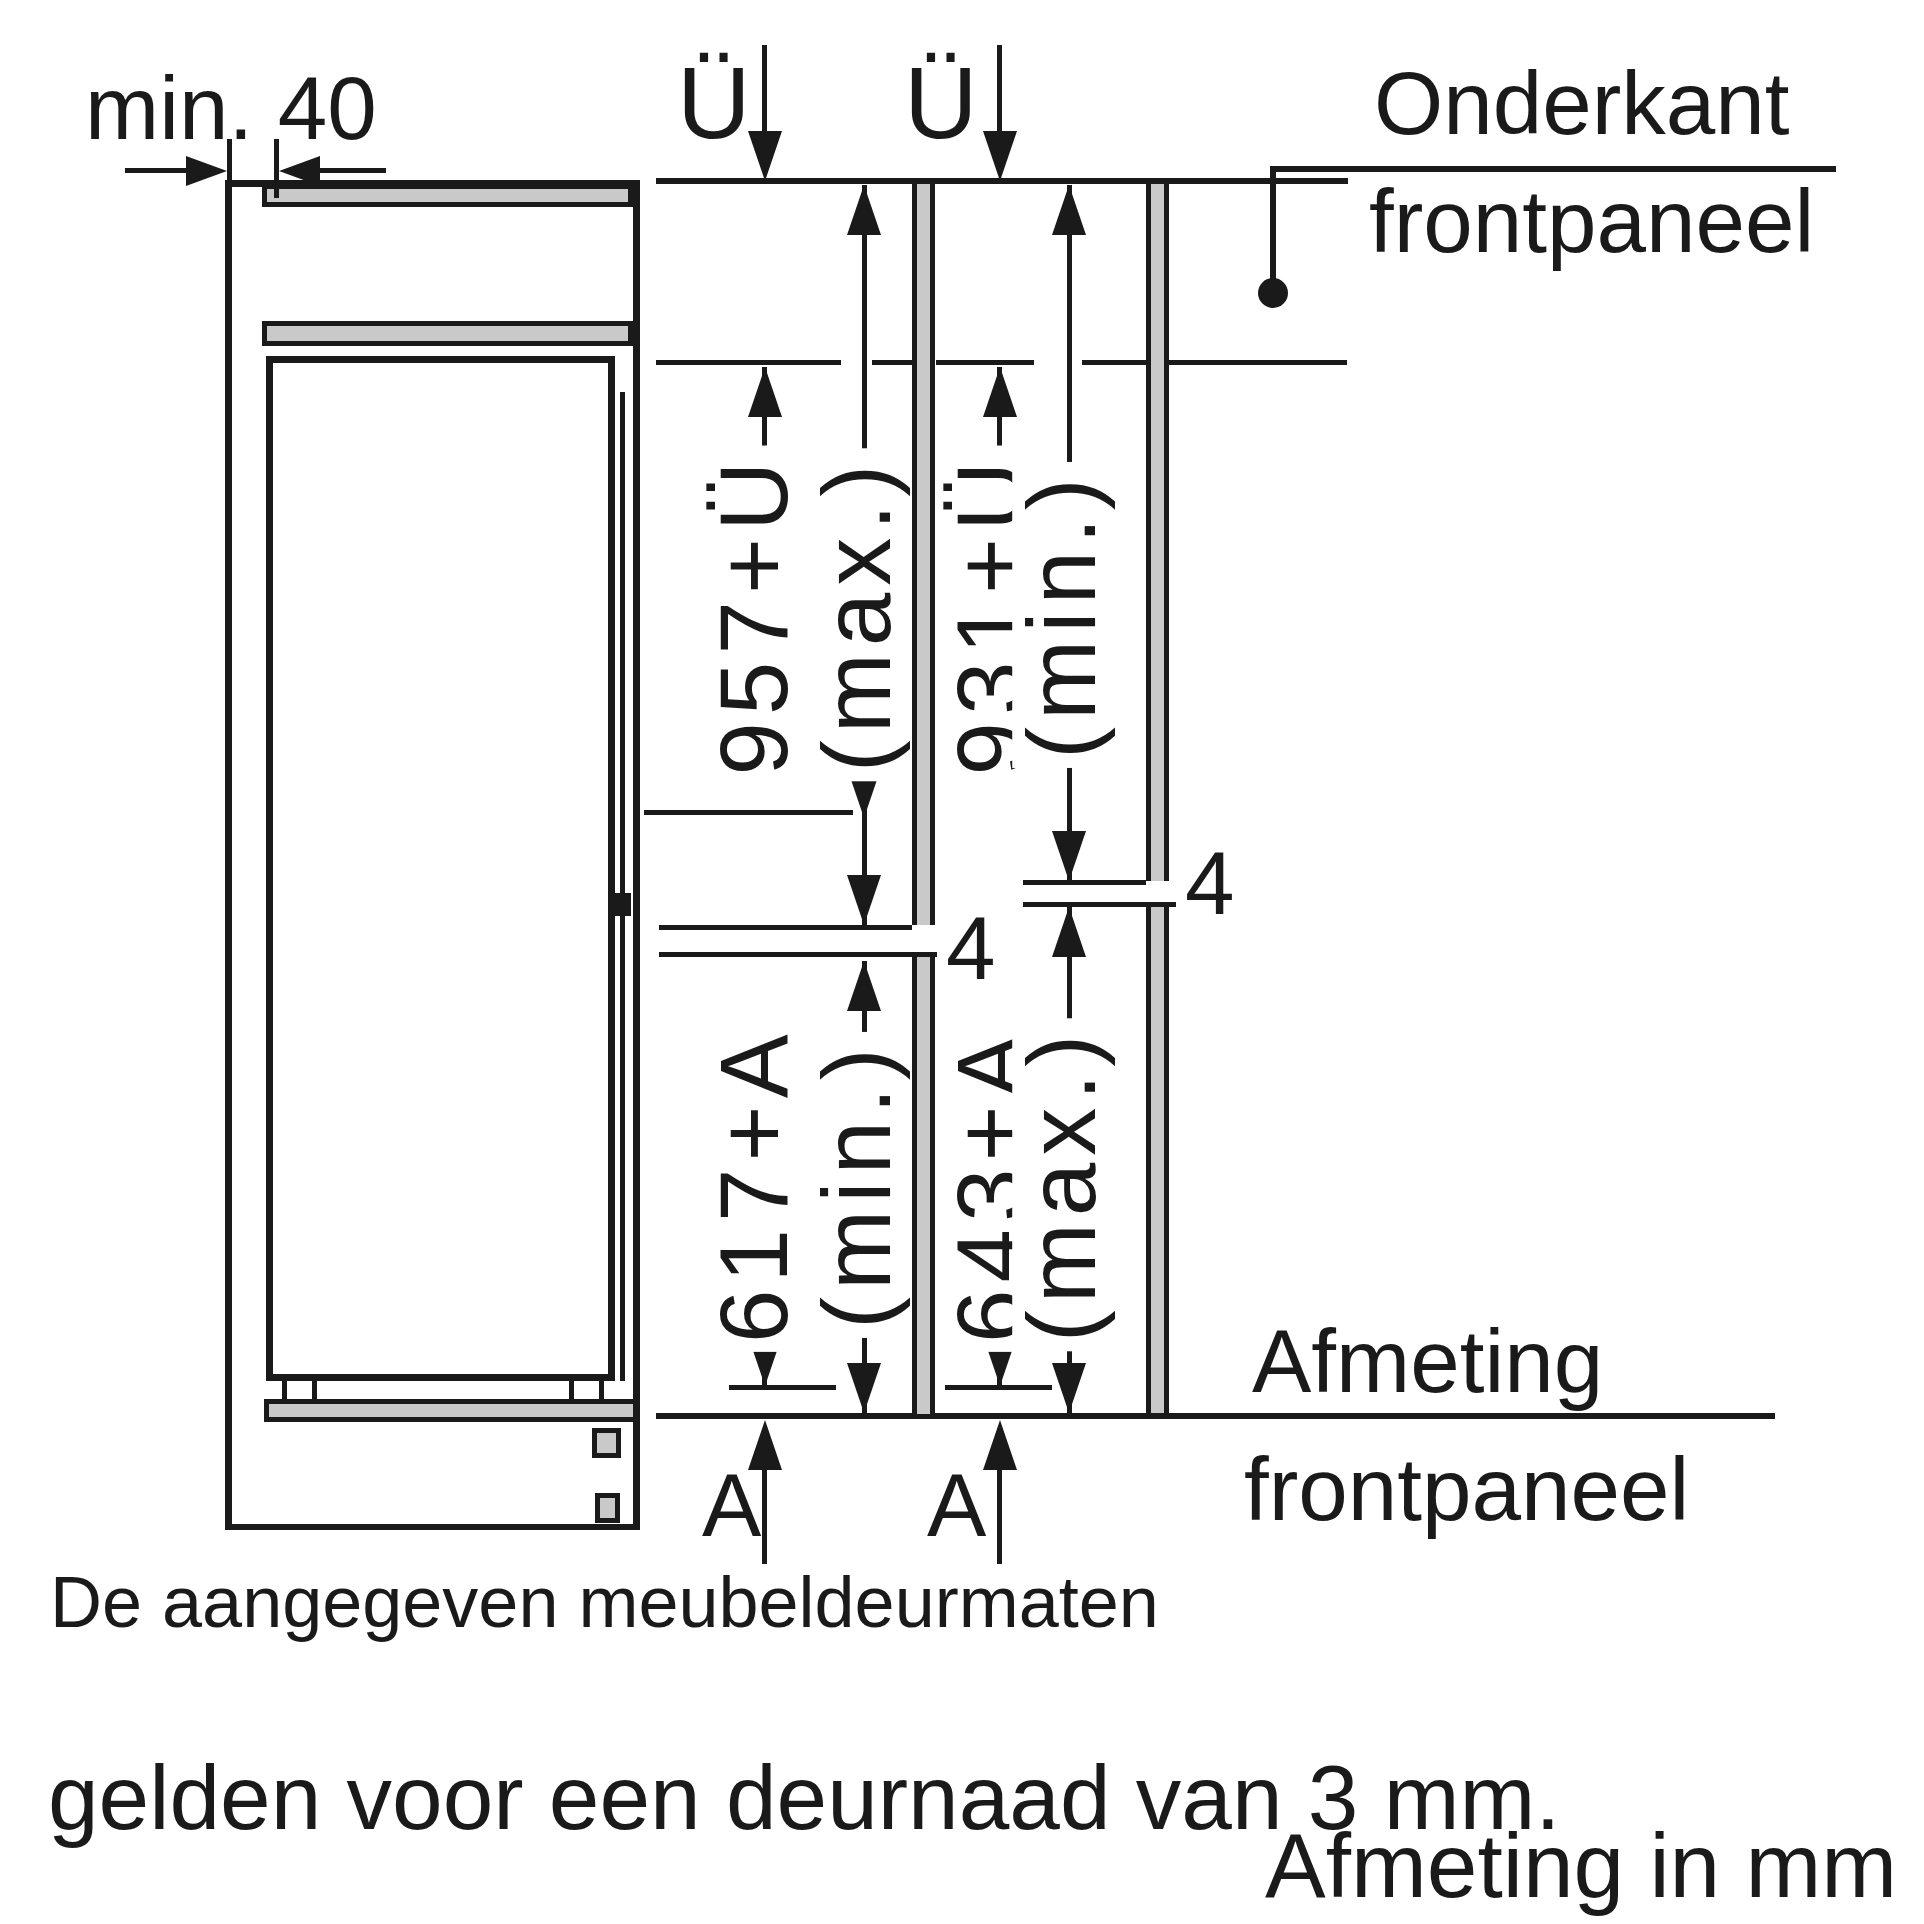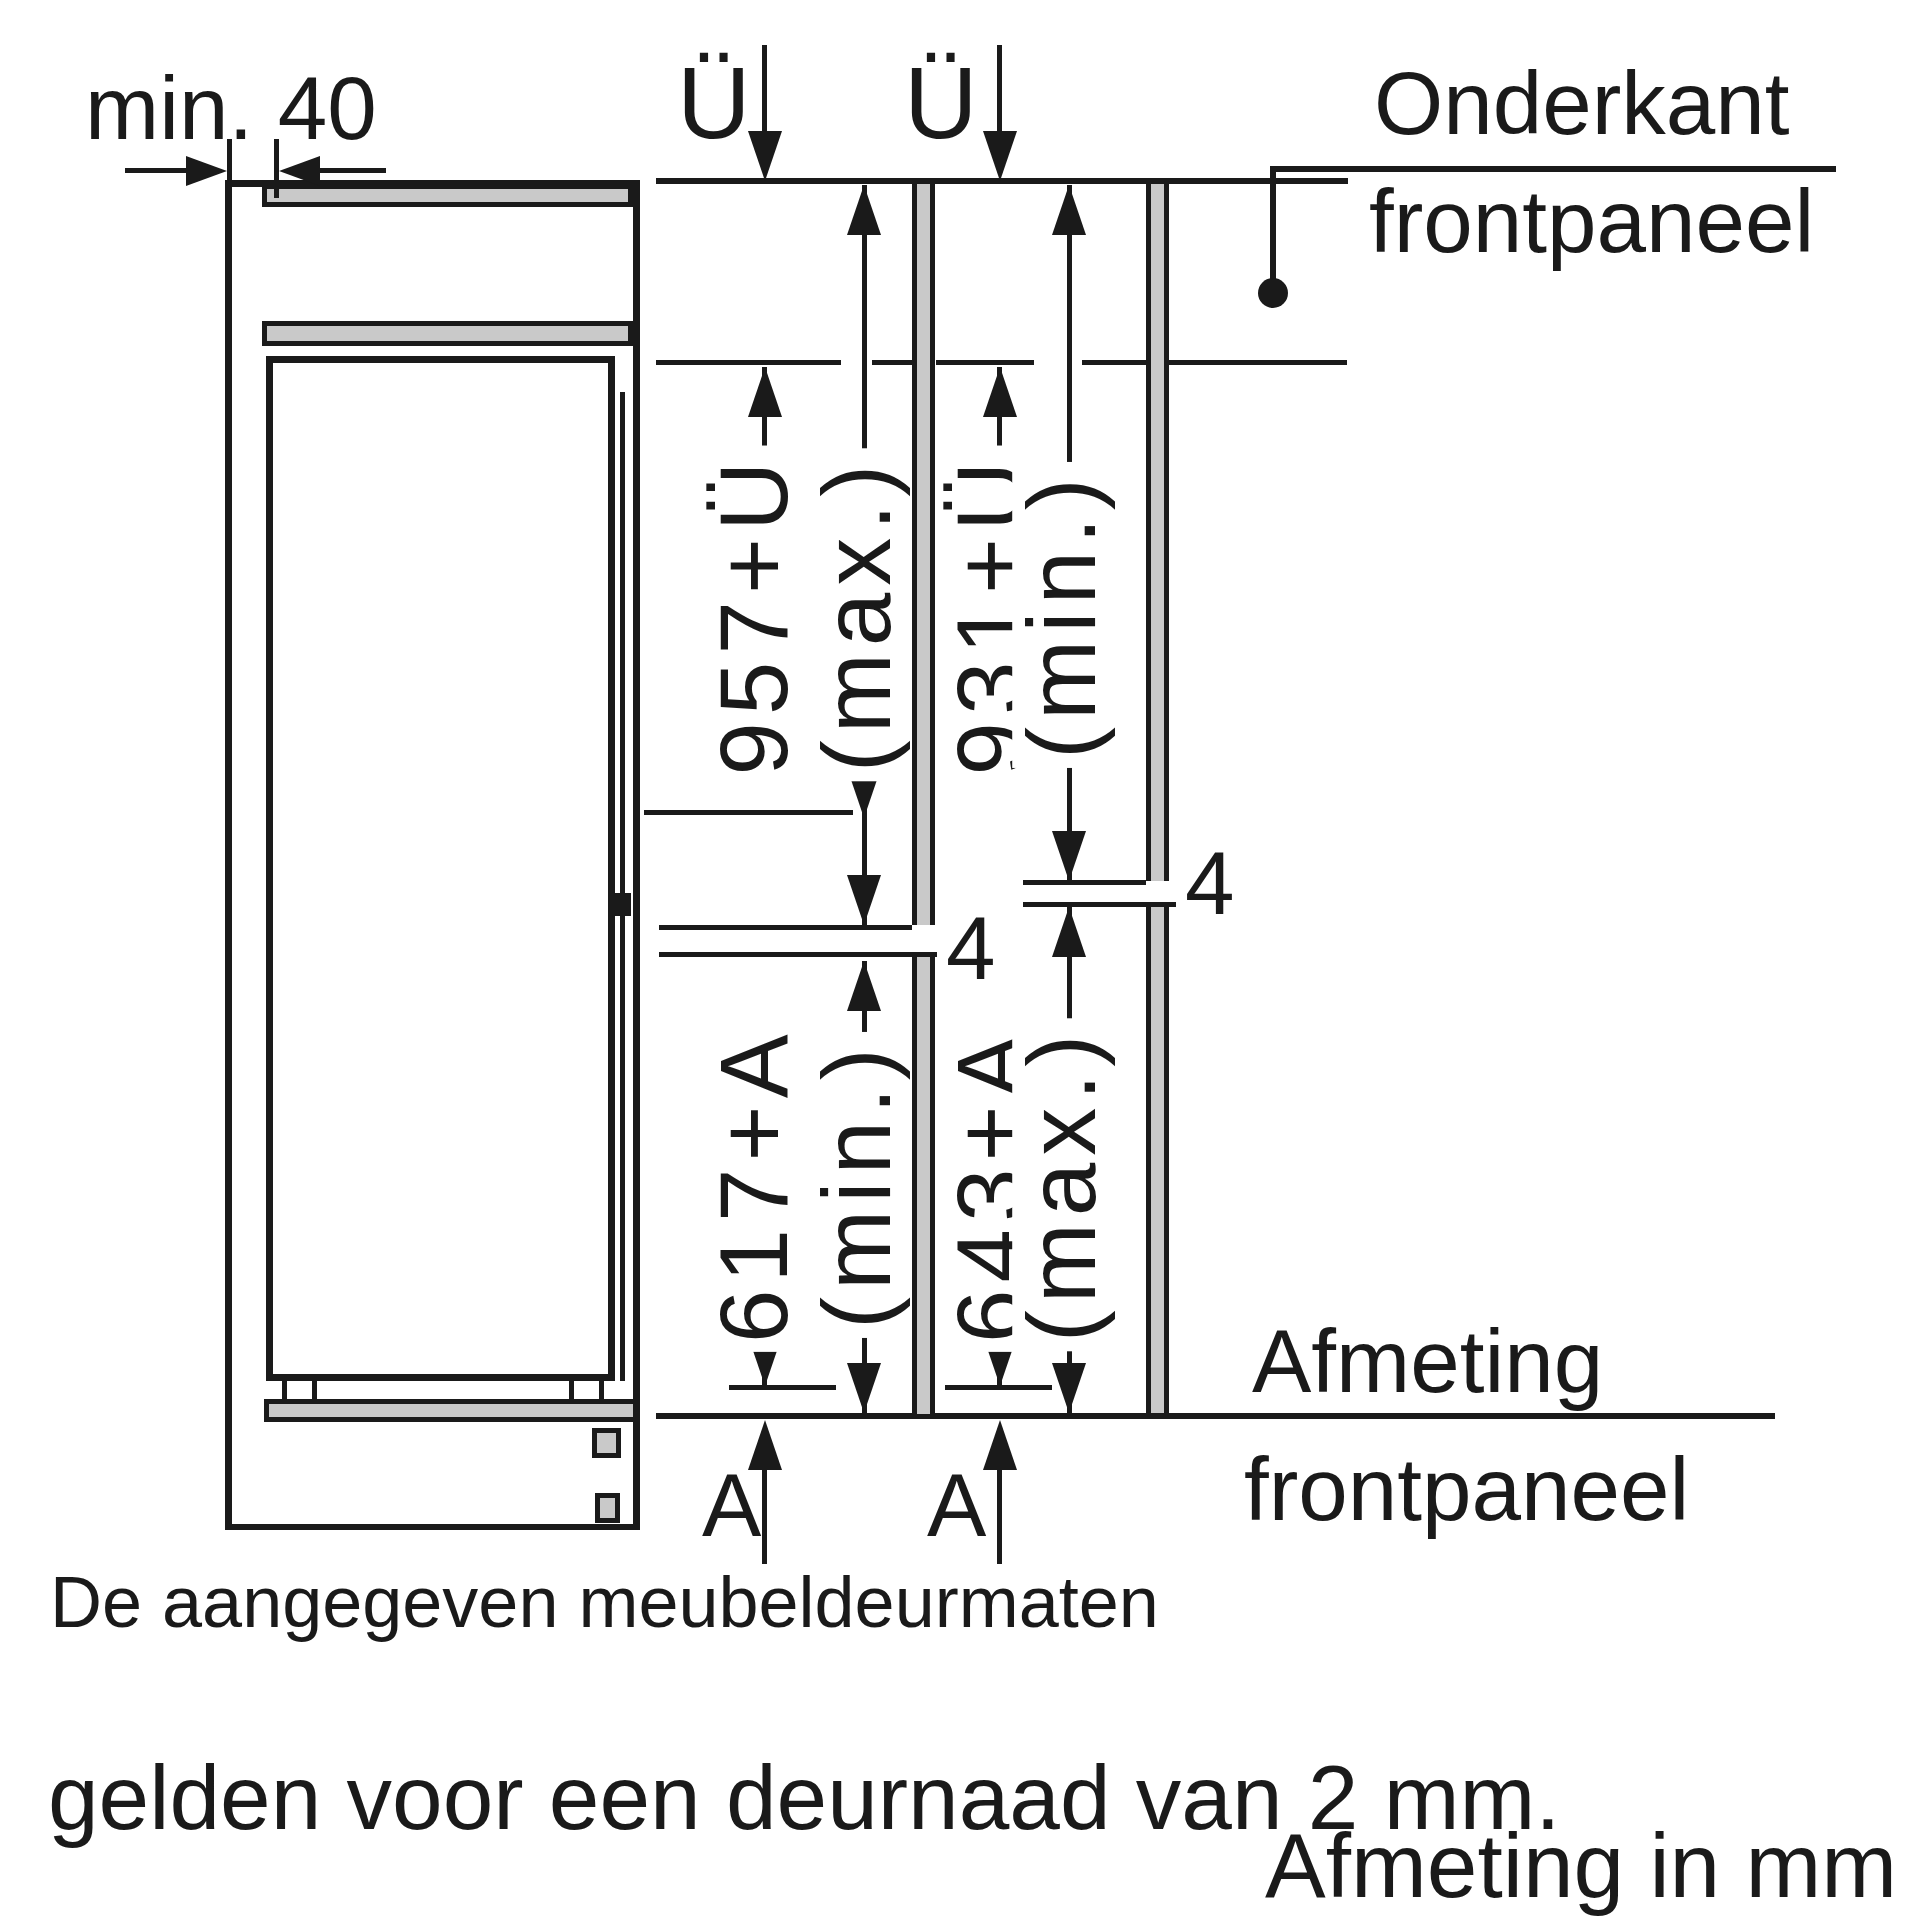--- a/index.html
+++ b/index.html
@@ -130,17 +130,17 @@
   <div class="ln" style="left:1270px;top:166px;width:566px;height:6.2px;"></div>
   <div class="ln" style="left:1270px;top:166px;width:6.2px;height:118px;"></div>
   <div class="dot" style="left:1258px;top:278px;"></div>
   <div class="txt" style="left:1374px;top:59px;">Onderkant</div>
   <div class="txt" style="left:1369px;top:177px;">frontpaneel</div>
 
   <div class="txt" style="left:1252px;top:1317px;">Afmeting</div>
   <div class="txt" style="left:1244px;top:1445px;">frontpaneel</div>
 
   <div class="txt" style="left:50px;top:1566px;font-size:72px;">De aangegeven meubeldeurmaten</div>
-  <div class="txt" style="left:48px;top:1752px;font-size:91px;">gelden voor een deurnaad van 2 mm.</div>
+  <div class="txt" style="left:48px;top:1752px;font-size:91px;">gelden voor een deurnaad van 3 mm.</div>
   <div class="txt" style="left:1265px;top:1820px;font-size:91px;">Afmeting in mm</div>
 
 </div>
 
 
 </body></html>

